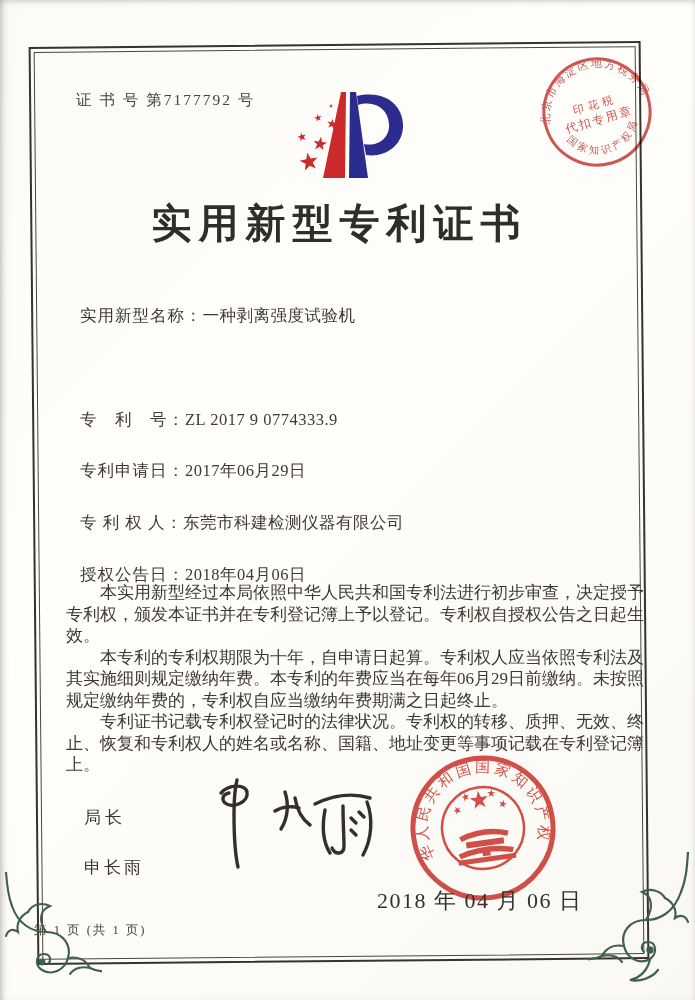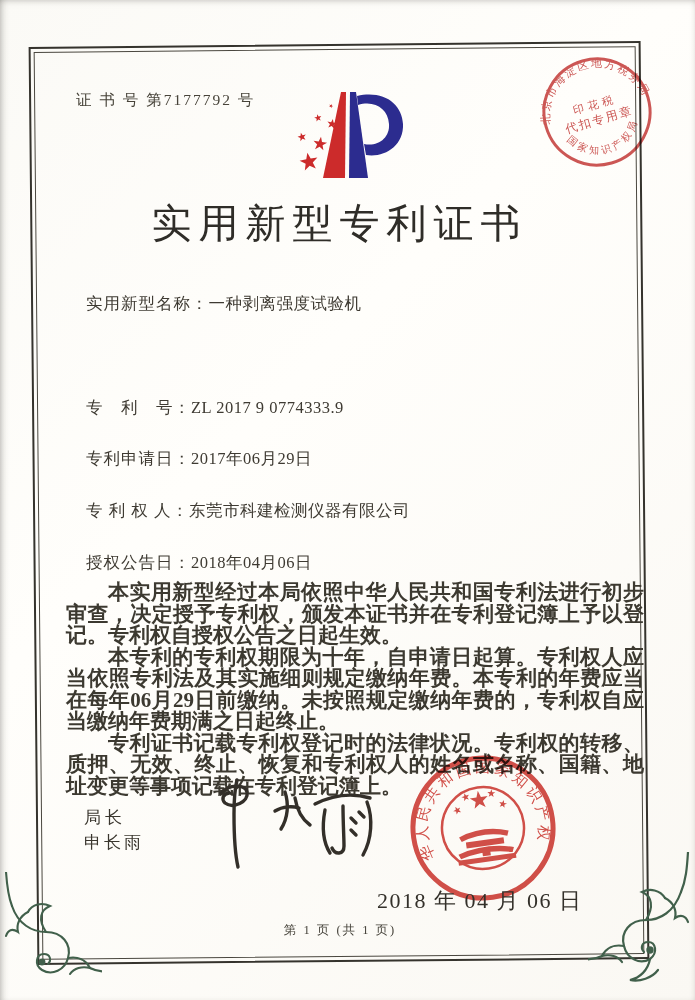--- a/index.html
+++ b/index.html
@@ -22,40 +22,39 @@
   .frame::after{
     content:""; position:absolute; inset:3px;
     border:1px solid #4a473f;
   }
   .cert-no{
     position:absolute; left:76px; top:90px;
     font-size:15.5px; letter-spacing:2px; color:#474339;
   }
   .title{
     position:absolute; left:34px; right:50px; top:196px; text-align:center;
-    font-size:40px; font-weight:400; letter-spacing:7px; color:#2f2d28;
-  }
-  .field{ position:absolute; left:86px; font-size:16.5px; color:#3e3a32; letter-spacing:.5px; white-space:nowrap;}
+    font-size:40px; font-weight:700; letter-spacing:7px; color:#2f2d28;
+  }
+  .field{ position:absolute; left:80px; font-size:16.5px; color:#3e3a32; letter-spacing:.5px; white-space:nowrap;margin-top:12px;}
   .field .lab{ letter-spacing:1px; }
   .f0{top:293px} .f1{top:347px} .f2{top:397px} .f3{top:448px} .f4{top:500px} .f5{top:552px}
   .body-text{
     position:absolute; left:66px; width:578px; top:582px;
-    font-size:21px; line-height:21.5px; color:#3c3930;
+    font-size:17px; line-height:21.5px; color:#3c3930;
     text-align:justify;
-    font-weight:bold;
   }
   .body-text p{ text-indent:2em; }
   .officer{ position:absolute; left:84px; top:806px; font-size:17px; color:#3a362e; letter-spacing:4px;}
-  .officer .name{ display:block; margin-top:2px; letter-spacing:3px;text-align:center;}
+  .officer .name{ display:block; margin-top:27px; letter-spacing:3px;text-align:center;}
   .signature{ position:absolute; left:185px; top:762px; }
   .logo{ position:absolute; left:278px; top:84px; }
   .tax-stamp{ position:absolute; left:535px; top:50px; transform:rotate(-16deg); opacity:.88; mix-blend-mode:multiply;}
   .big-seal{ position:absolute; left:398px; top:743px; transform:rotate(-8deg); opacity:.93; mix-blend-mode:multiply;}
   .seal-date{ position:absolute; left:377px; top:886px; font-size:22px; color:#33302a; letter-spacing:1.5px; z-index:5;}
-  .footer{ position:absolute; left:34px; width:612px; top:922px; text-align:center; font-size:12.5px; color:#45423a; letter-spacing:2px;}
+  .footer{ position:absolute; left:34px; width:612px; top:922px; text-align:left; font-size:12.5px; color:#45423a; letter-spacing:2px;}
   .orn-bl{ position:absolute; left:2px; top:872px; }
   .orn-br{ position:absolute; left:588px; top:852px; }
   svg{ display:block; }
 </style>
 </head>
 <body>
 
 <div class="photo">
   <div class="frame"></div>
 

